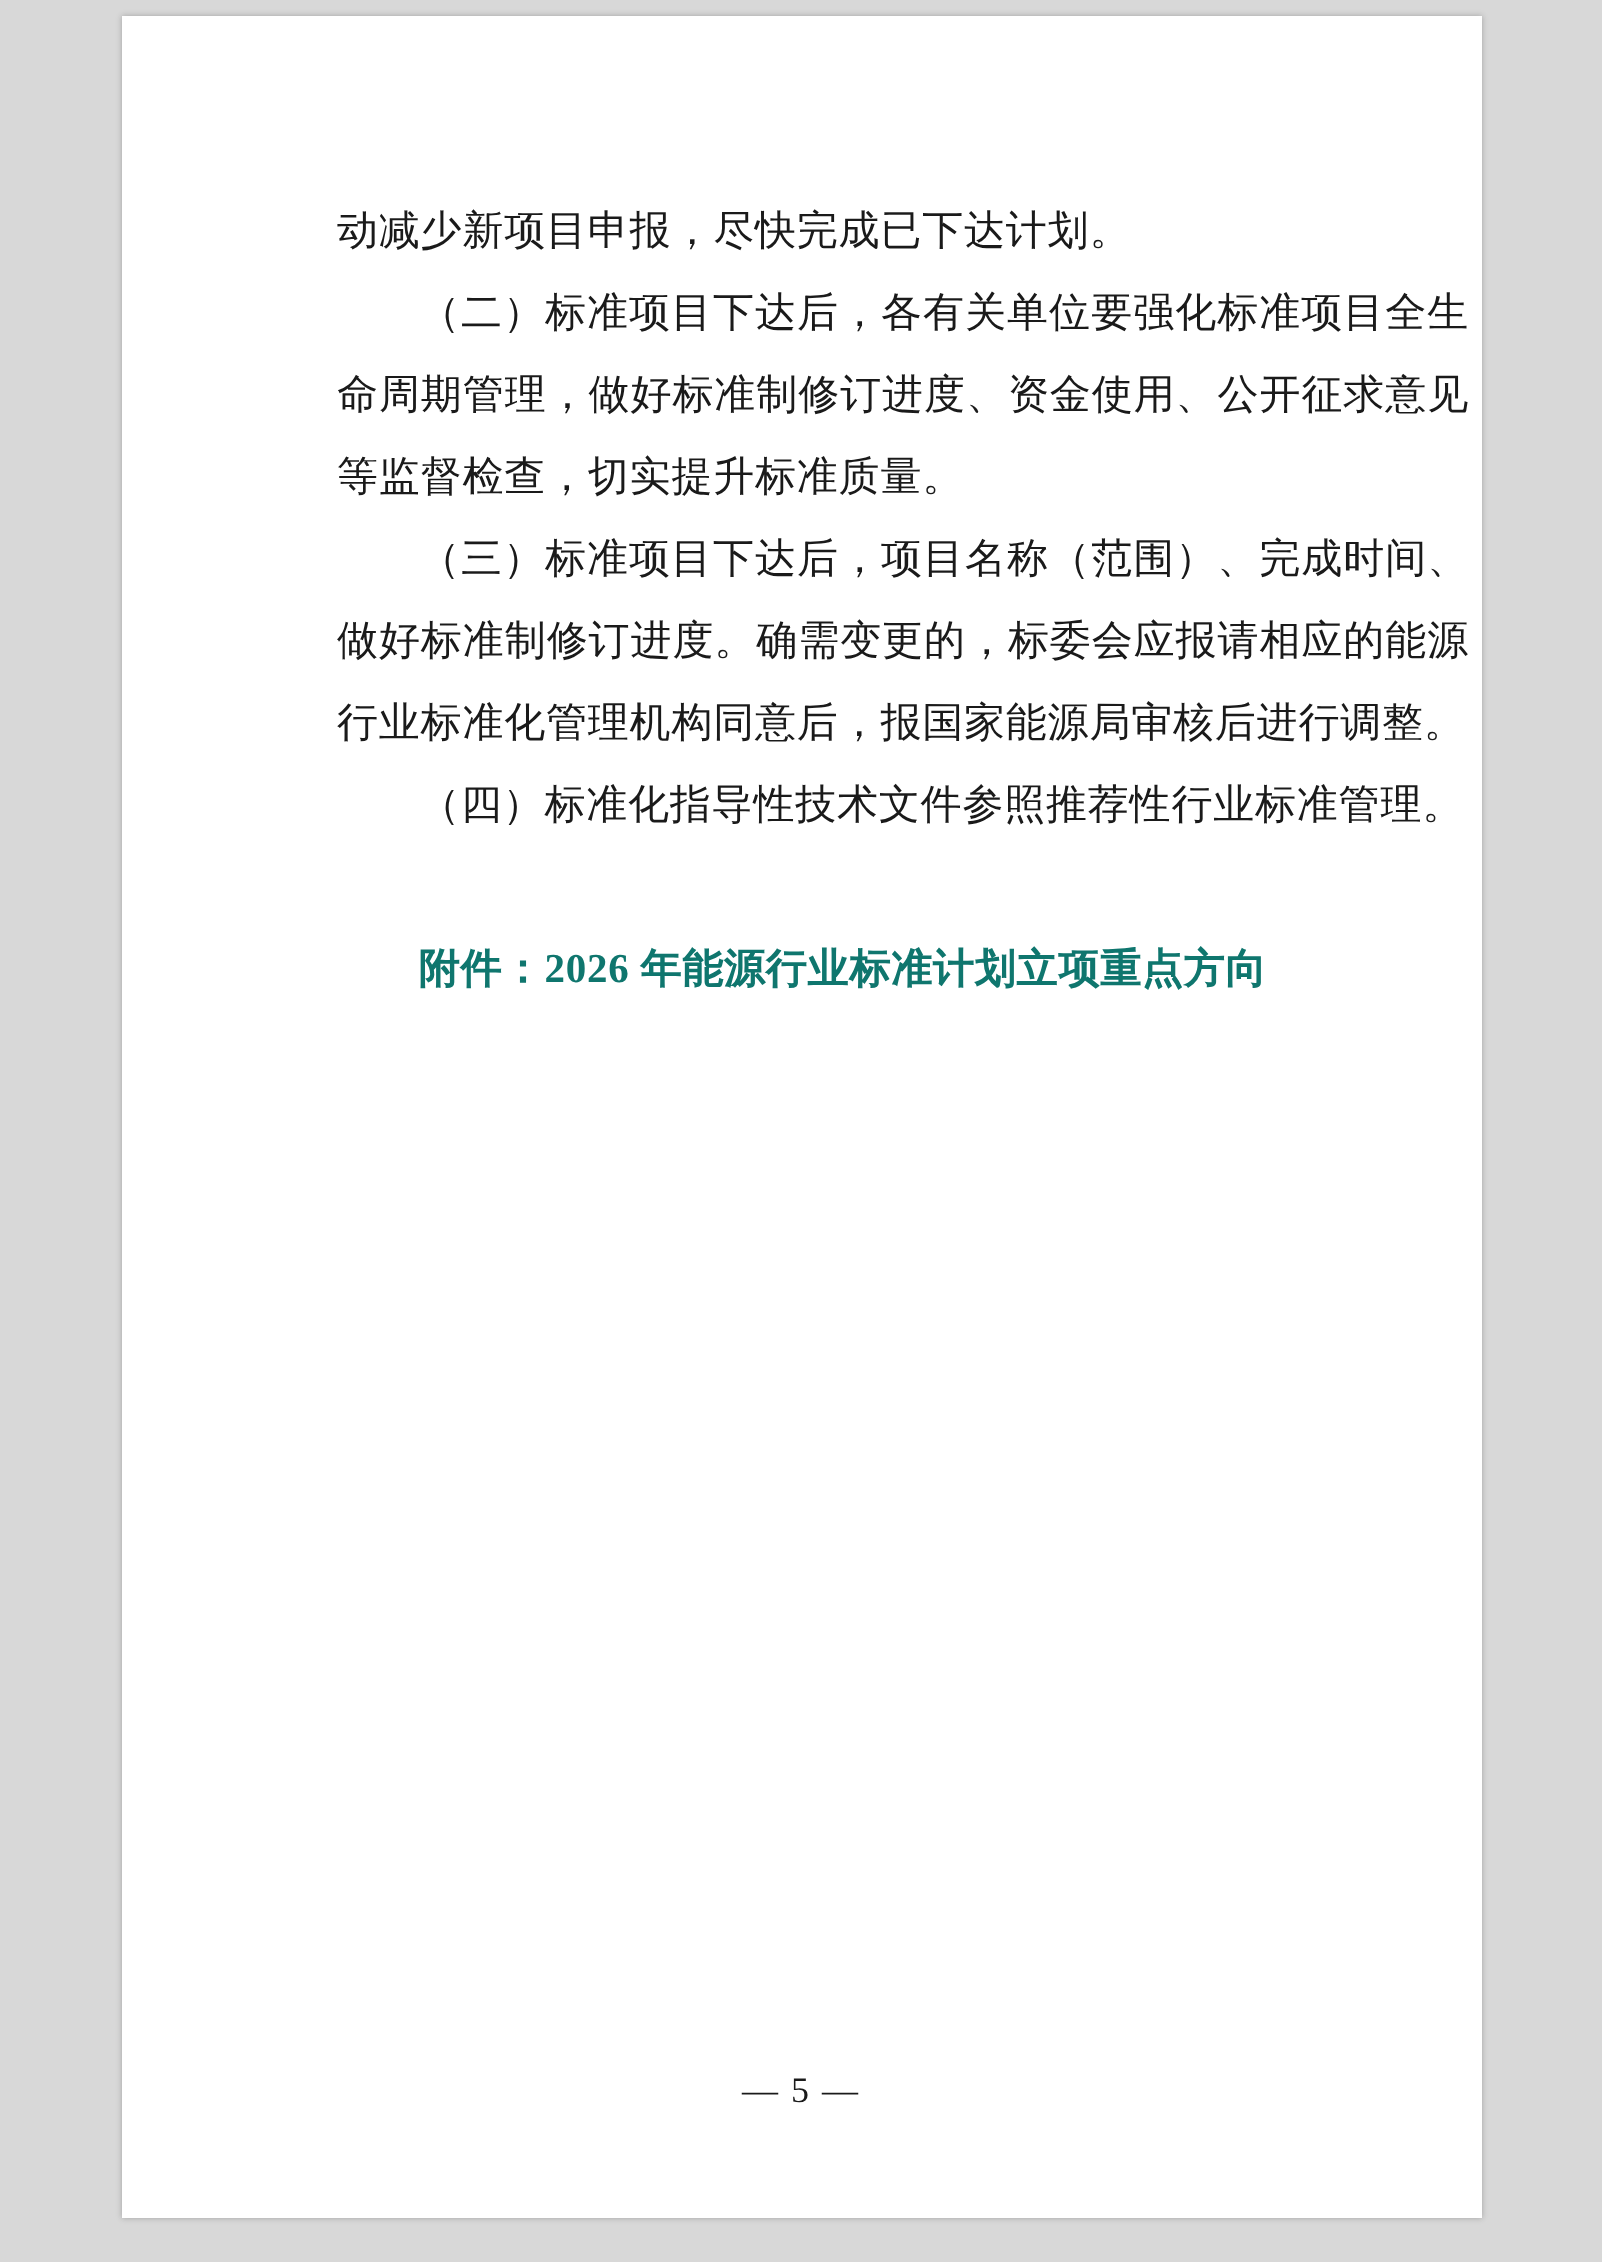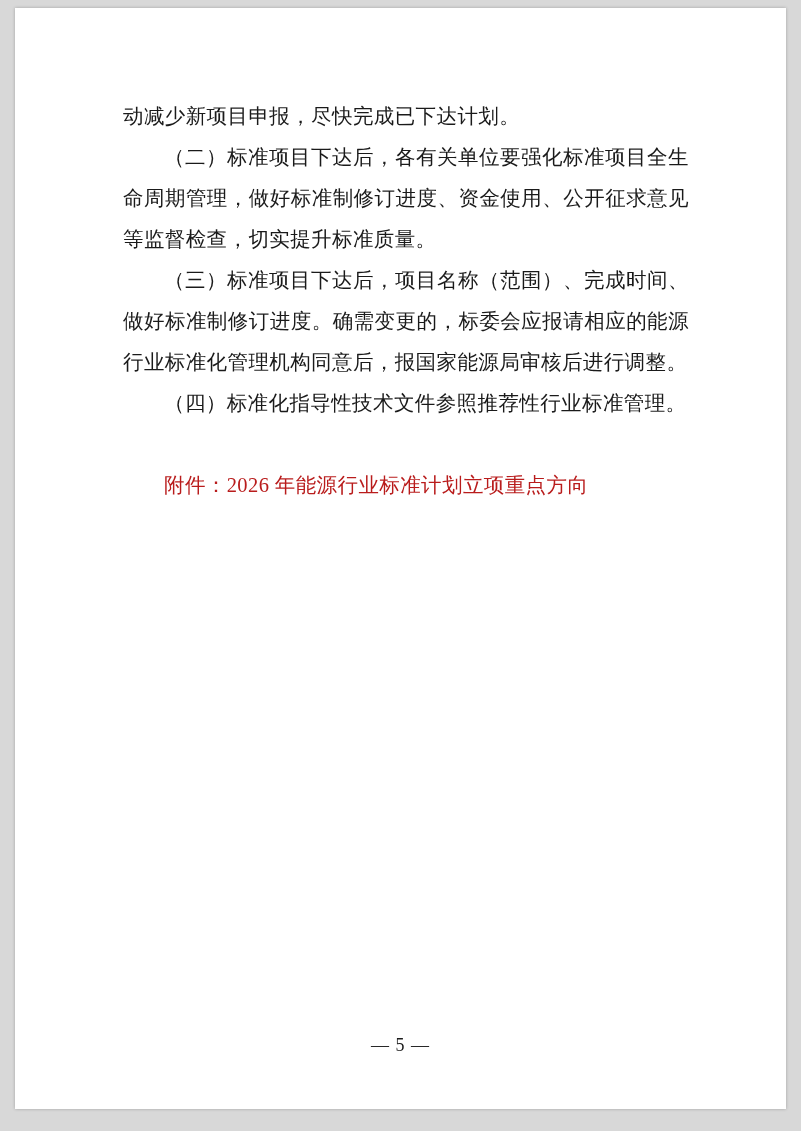--- a/index.html
+++ b/index.html
@@ -7,21 +7,21 @@
     padding: 0;
     background: #d8d8d8;
   }
   body {
     width: 801px;
     height: 1131px;
     font-family: "Liberation Serif", "DejaVu Serif", serif;
   }
   .page {
     position: relative;
-    width: 771px;
+    width: 680px;
     height: 1101px;
     margin: 8px auto 0 auto;
     background: #ffffff;
     box-shadow: 0 0 3px rgba(0,0,0,0.25);
     overflow: hidden;
   }
   .content {
     position: absolute;
     left: 108px;
     top: 88px;
@@ -36,23 +36,23 @@
     letter-spacing: 0.4px;
     margin: 0;
   }
   .indent {
     text-indent: 41px;
   }
   .attachment {
     margin-top: 41px;
     font-size: 20.5px;
     line-height: 41px;
-    color: #b91c1c;
+    color: #0f766e;
     text-indent: 41px;
-    font-weight: 400;
+    font-weight: 700;
     letter-spacing: 0.4px;
   }
   .page-number {
     position: absolute;
     left: 0;
     right: 0;
     top: 1027px;
     text-align: center;
     font-size: 18px;
     color: #1a1a1a;

